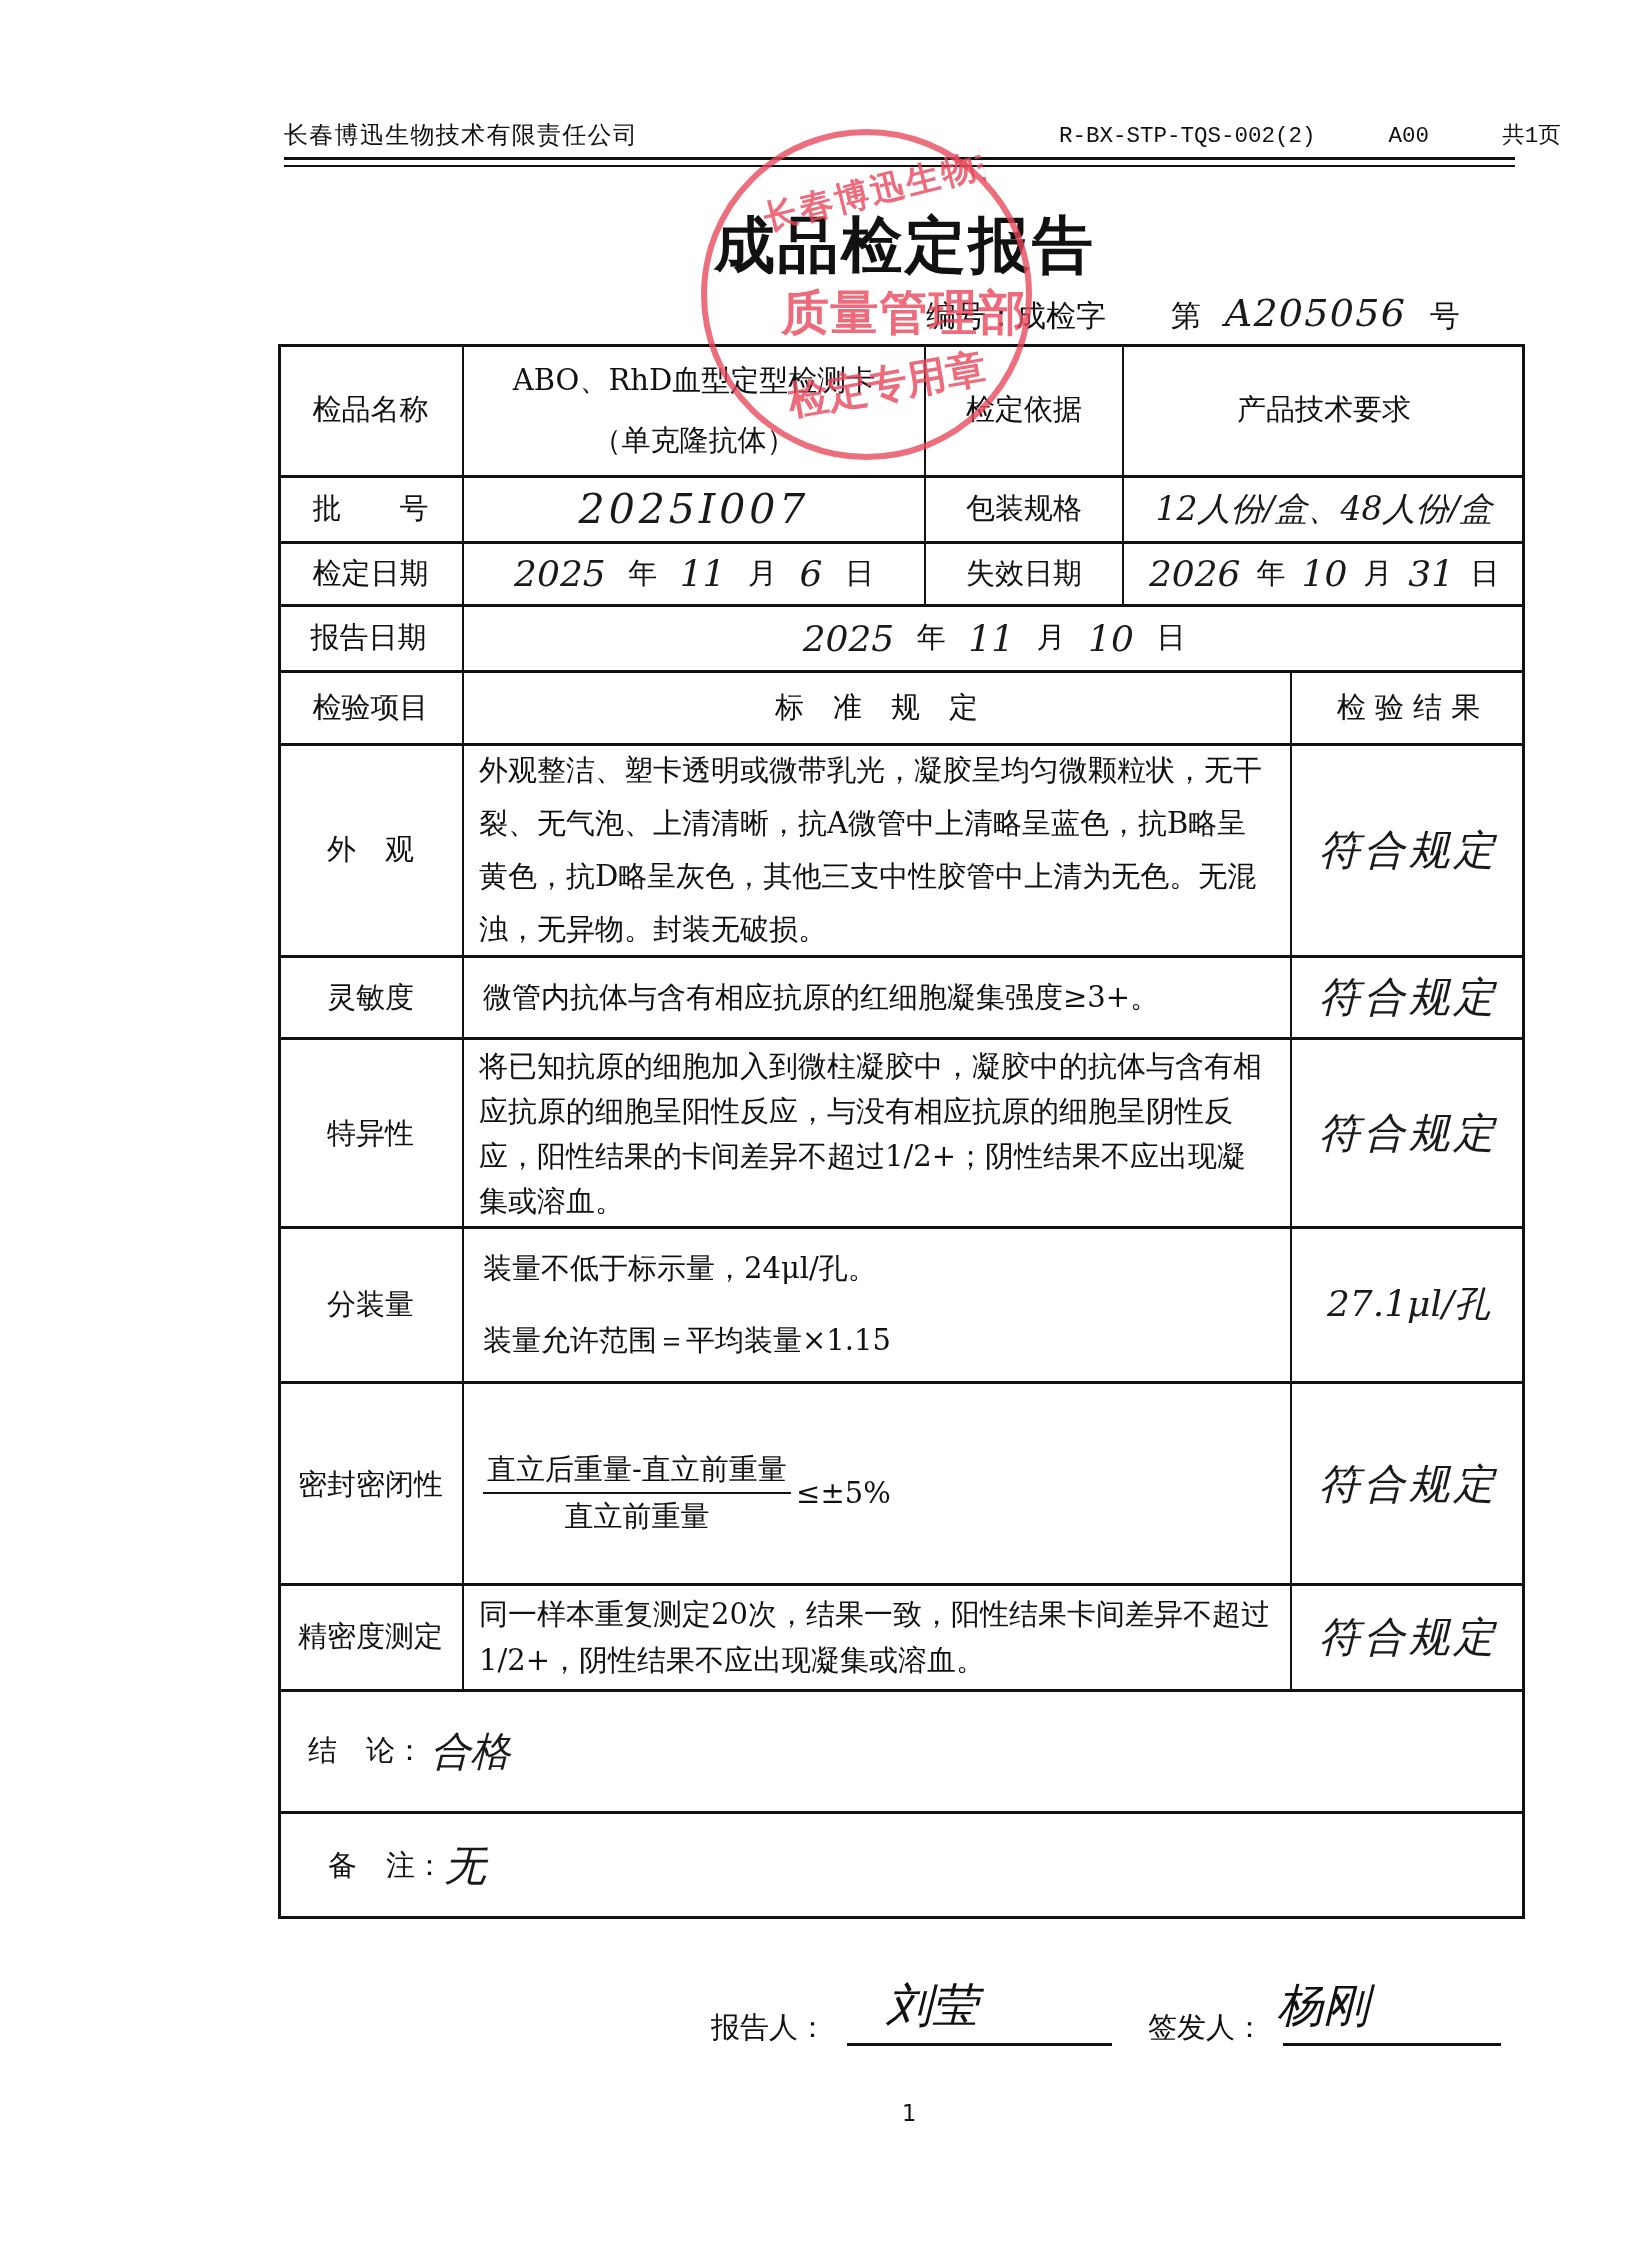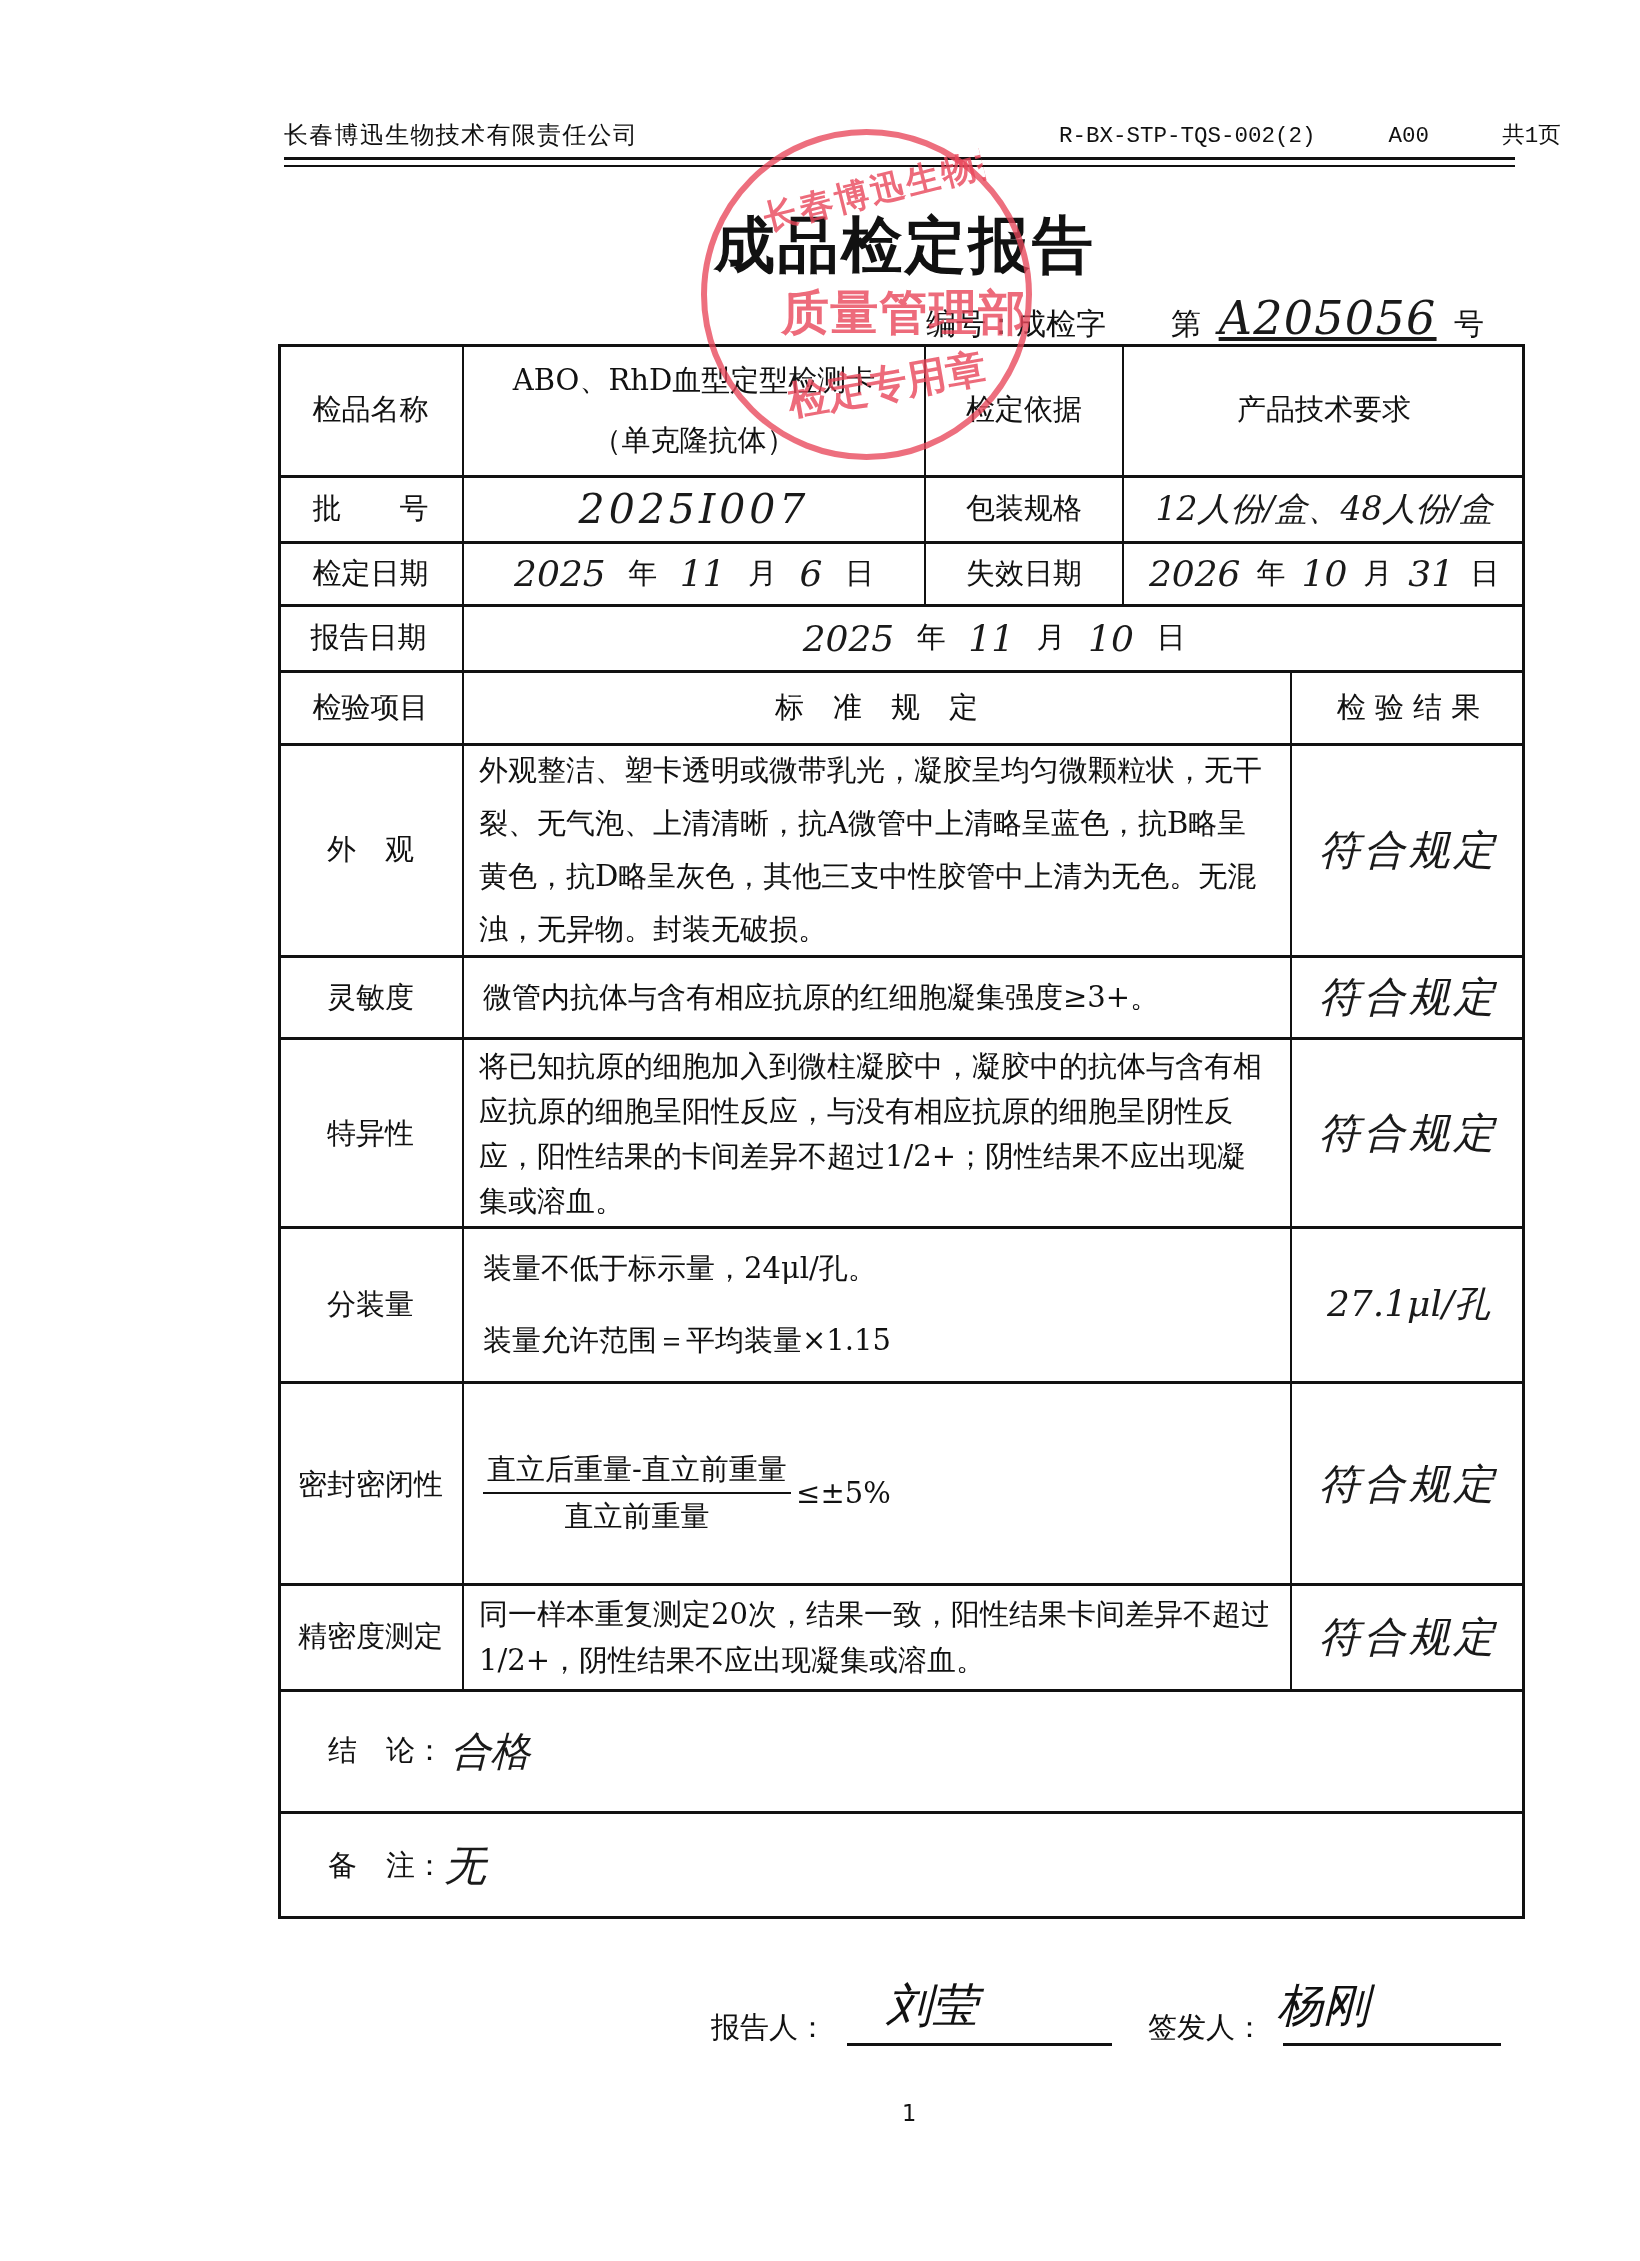--- a/index.html
+++ b/index.html
@@ -6,21 +6,21 @@
   body { width:1641px; height:2261px; position:relative; overflow:hidden;
          font-family:"DejaVu Sans","Liberation Sans",sans-serif; color:#111; }
   .abs { position:absolute; }
   .hdr-left { left:284px; top:119px; font-size:24px; letter-spacing:1.3px; }
   .hdr-right { left:1059px; top:119px; font-size:22.5px; font-family:"Liberation Mono","DejaVu Sans Mono",monospace; }
   .hdr-right span { display:inline-block; }
   .rule1 { left:284px; top:157px; width:1231px; height:3.3px; background:#111; }
   .rule2 { left:284px; top:165px; width:1231px; height:2px; background:#111; }
   .title { left:714px; top:205px; font-size:61px; font-weight:bold; letter-spacing:2.6px; font-family:"DejaVu Serif","Liberation Serif",serif; }
   .serial { left:926px; top:291px; font-size:30px; font-family:"DejaVu Serif","Liberation Serif",serif; }
-  .serial .hand { font-family:"DejaVu Serif",serif; font-style:italic; font-size:46px; margin:0 8px; letter-spacing:1.3px;text-decoration:underline; }
+  .serial .hand { font-family:"DejaVu Serif",serif; font-style:italic; font-size:38px; margin:0 14px; letter-spacing:1.3px; }
   .serial .gap { display:inline-block; width:46px; }
 
   .tbl { position:absolute; left:278px; top:344px; width:1247px; height:1575px; border:3.3px solid #111; box-sizing:border-box; }
   .hl { position:absolute; height:2.6px; background:#111; }
   .vl { position:absolute; width:2px; background:#111; }
   .cell { position:absolute; display:flex; align-items:center; justify-content:center; text-align:center;
           font-size:29px; font-family:"DejaVu Serif","Liberation Serif",serif; box-sizing:border-box; }
   .cell.left { justify-content:flex-start; text-align:left; padding-left:20px; }
   .para { font-size:29px; line-height:53px; font-family:"DejaVu Serif","Liberation Serif",serif; text-align:left; }
   .hand { font-family:"DejaVu Serif","Liberation Serif",serif; font-style:italic; color:#1a1a1a; }
@@ -160,21 +160,21 @@
   </div>
 </div>
 <div class="cell hand handbig" style="left:1292px;top:1383px;width:233px;height:202px">符合规定</div>
 
 <div class="cell" style="left:278px;top:1584px;width:185px;height:106px">精密度测定</div>
 <div class="cell" style="left:463px;top:1584px;width:827px;height:106px;padding:0 16px">
   <div class="para" style="line-height:46px">同一样本重复测定20次，结果一致，阳性结果卡间差异不超过1/2+，阴性结果不应出现凝集或溶血。</div>
 </div>
 <div class="cell hand handbig" style="left:1292px;top:1584px;width:233px;height:106px">符合规定</div>
 
-<div class="cell left" style="left:278px;top:1690px;width:1108px;height:122px;padding-left:50px">
+<div class="cell left" style="left:278px;top:1690px;width:1108px;height:122px;padding-left:30px">
   <span>结　论：</span>
   <span class="hand" style="font-size:40px;margin-left:6.6px">合格</span>
 </div>
 
 <div class="cell left" style="left:278px;top:1813px;width:1247px;height:106px;padding-left:50px">
   <span>备　注：</span>
   <span class="hand" style="font-size:42px;font-style:italic">无</span>
 </div>
 
 <div class="sig-label" style="left:711px;top:2008px">报告人：</div>

